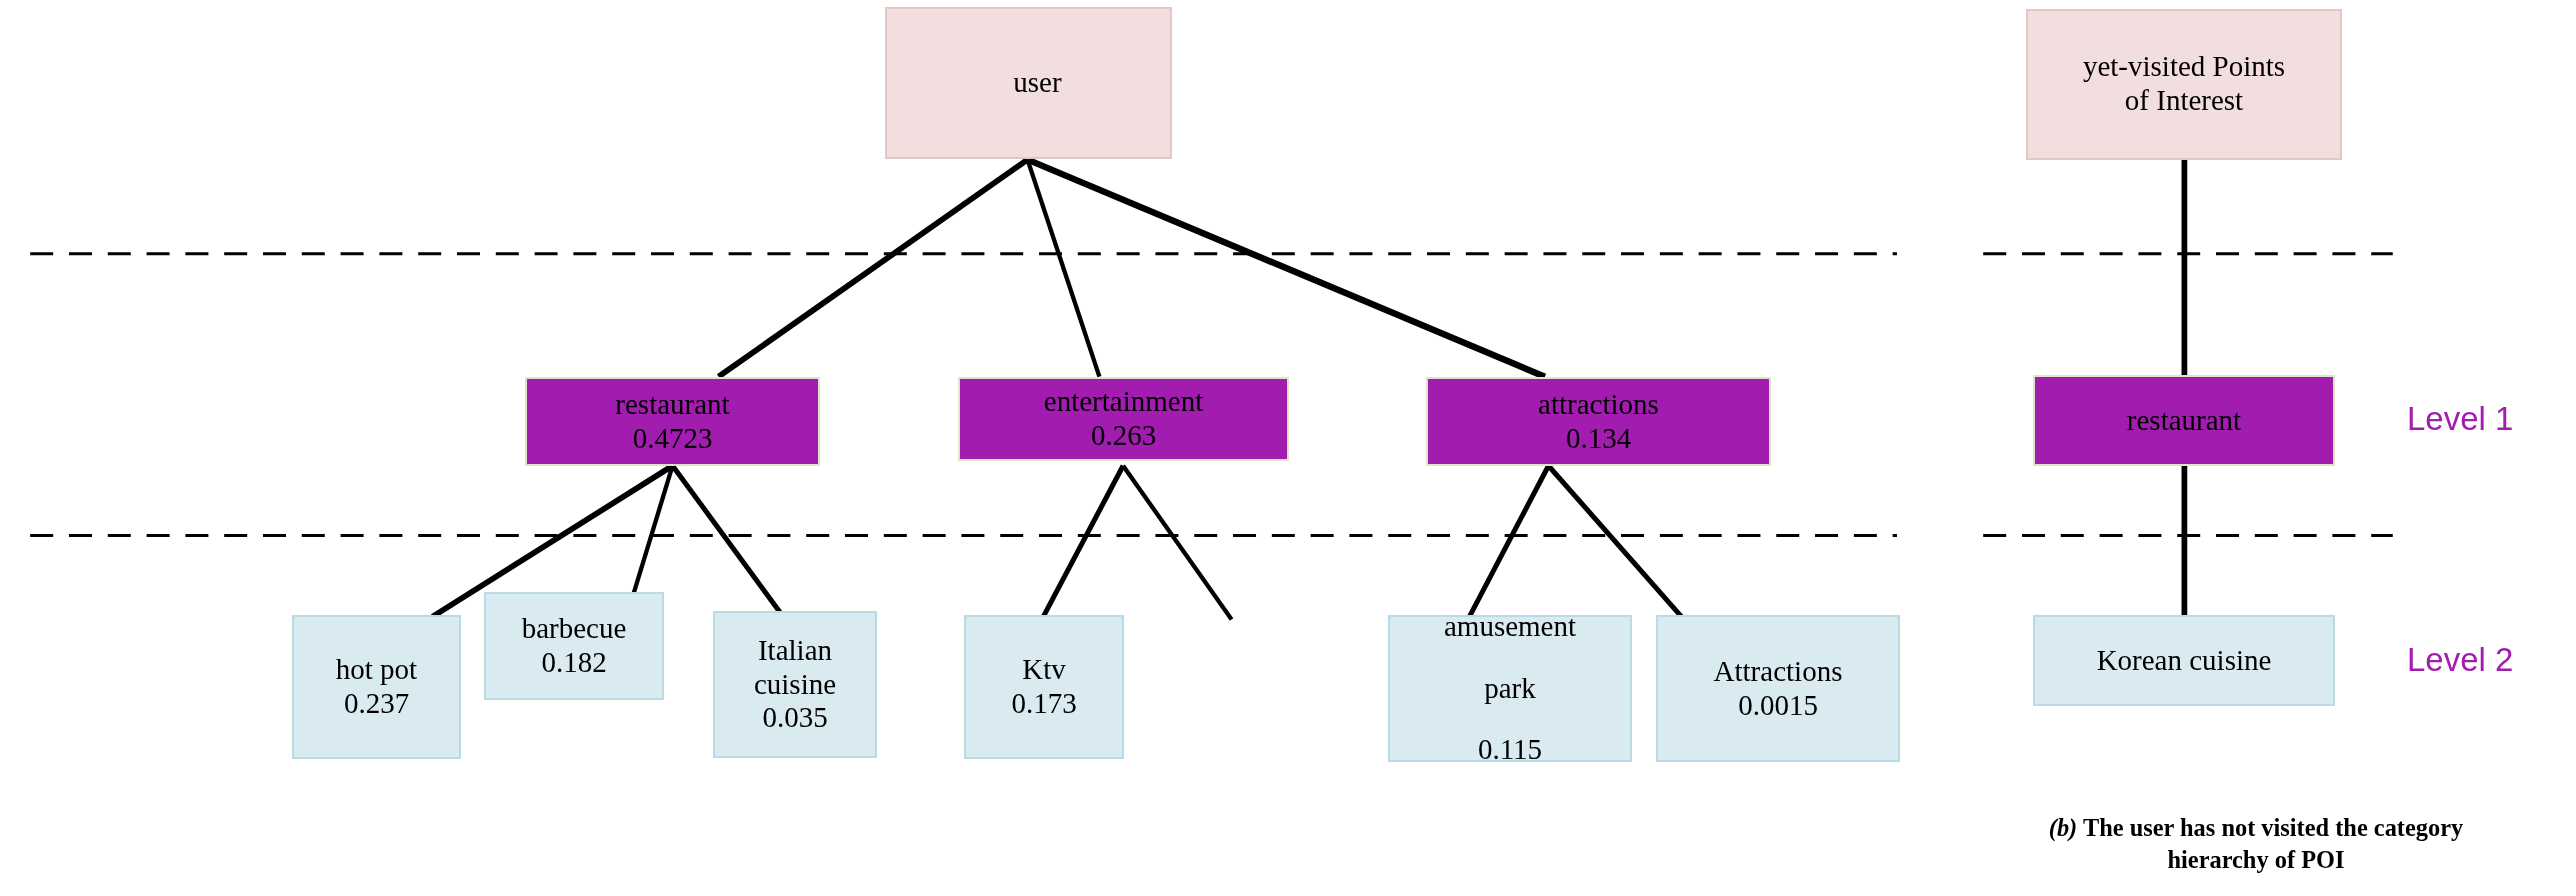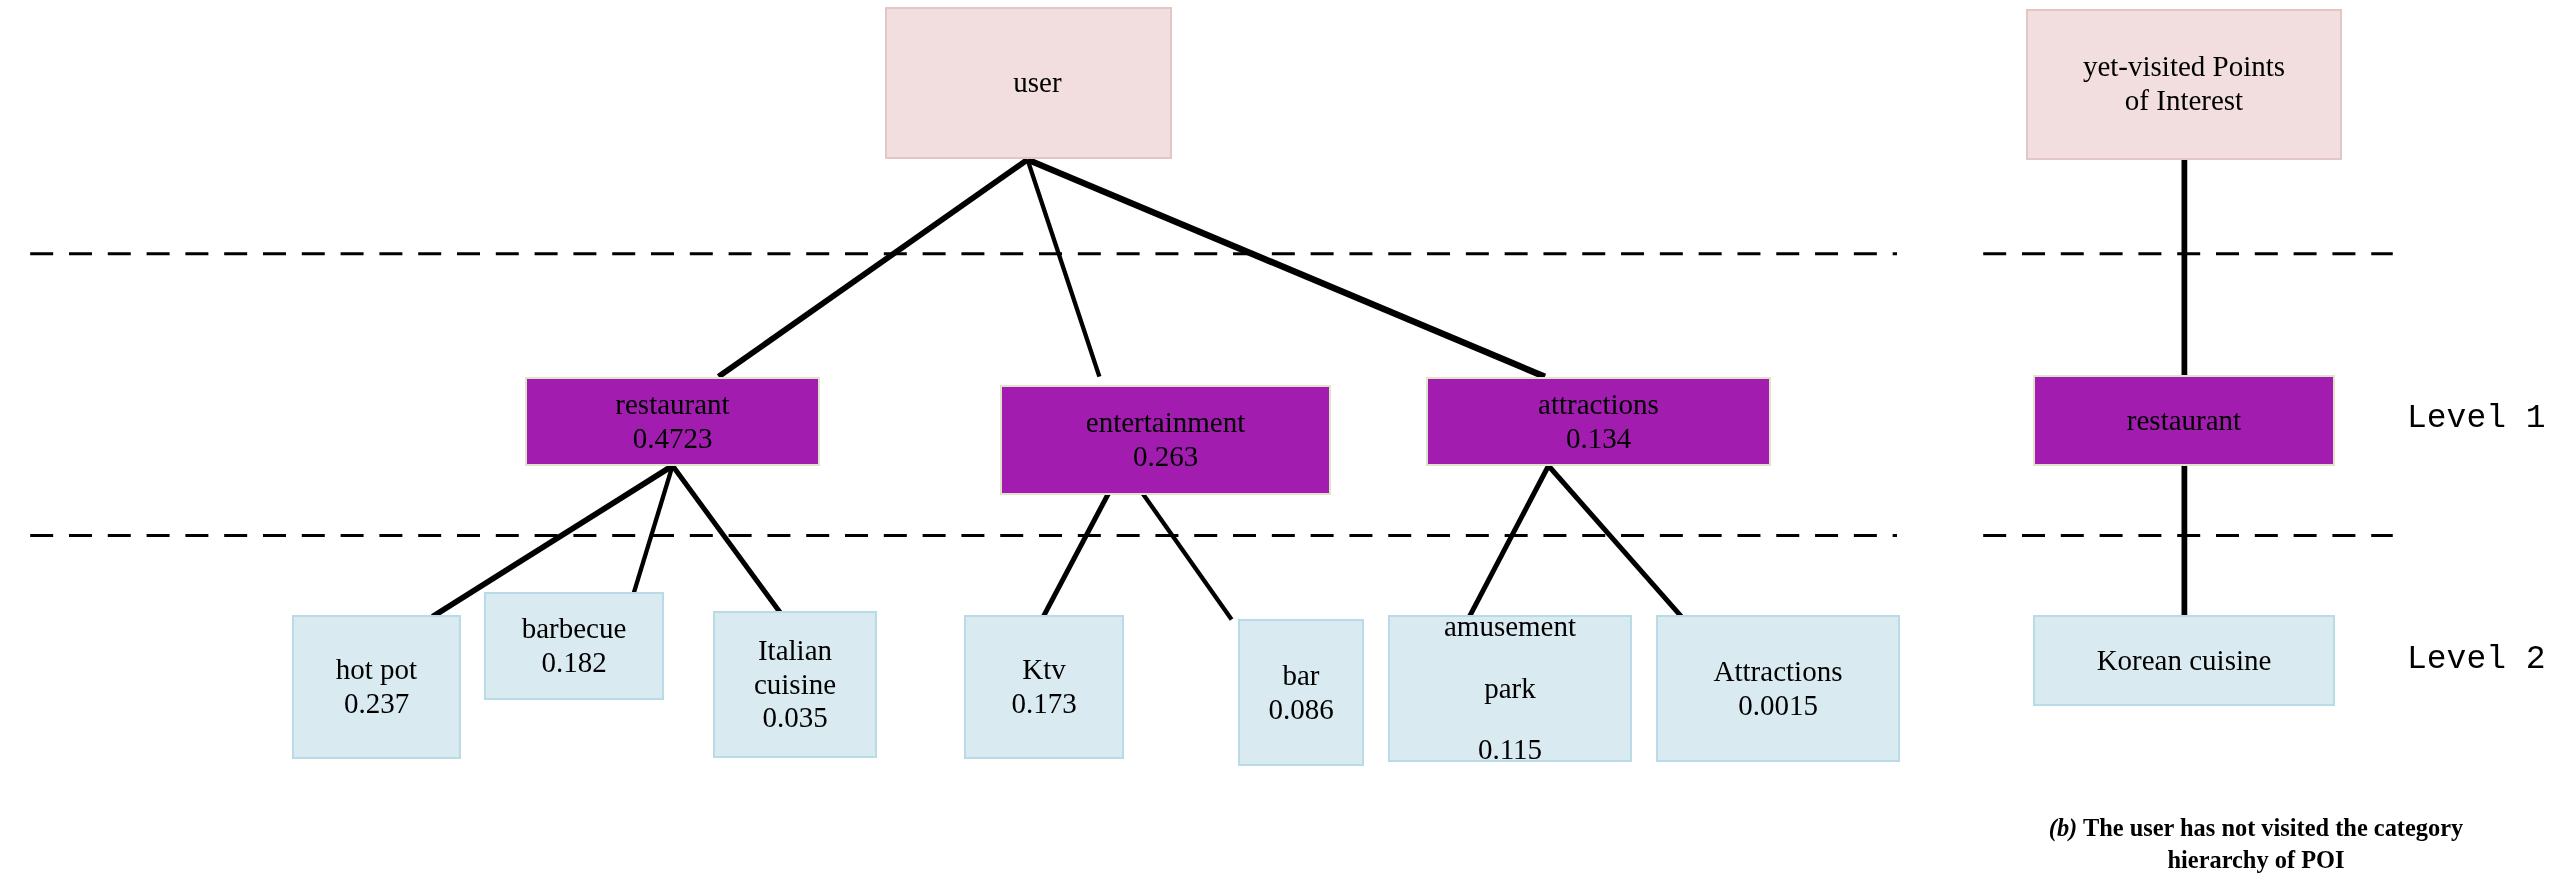--- a/index.html
+++ b/index.html
@@ -49,23 +49,23 @@
     border: 2.2px solid #dde4c9;
     font-size: 29px;
   }
   .node-l2 {
     background: #daeaf1;
     border: 2.2px solid #b9dbe7;
     font-size: 29px;
   }
   .level-label {
     position: absolute;
-    font-family: Liberation Mono, monospace;
+    font-family: Liberation Sans, sans-serif;
     font-size: 33px;
-    color: #000000;
+    color: #a21caf;
     white-space: nowrap;
   }
   .caption {
     position: absolute;
     font-family: "Liberation Serif", serif;
     font-weight: bold;
     font-size: 24.4px;
     color: #000000;
     text-align: center;
     line-height: 1.3;
@@ -105,21 +105,21 @@
 
   <div class="node node-root" style="left:885px; top:6.5px; width:287px; height:152px;padding-left:18px;">
     <span class="ln">user</span>
   </div>
 
   <div class="node node-l1" style="left:525px; top:377px; width:295px; height:89px;">
     <span class="ln">restaurant</span>
     <span class="ln">0.4723</span>
   </div>
 
-  <div class="node node-l1" style="left:958px; top:385px; width:331px; height:110px;margin-left:42px;">
+  <div class="node node-l1" style="left:958px; top:377px; width:331px; height:84px;">
     <span class="ln">entertainment</span>
     <span class="ln">0.263</span>
   </div>
 
   <div class="node node-l1" style="left:1426px; top:377px; width:345px; height:89px;">
     <span class="ln">attractions</span>
     <span class="ln">0.134</span>
   </div>
 
   <div class="node node-l2" style="left:292px; top:615px; width:169px; height:144px;">
@@ -136,24 +136,20 @@
     <span class="ln">Italian</span>
     <span class="ln">cuisine</span>
     <span class="ln">0.035</span>
   </div>
 
   <div class="node node-l2" style="left:964px; top:615px; width:160px; height:144px;">
     <span class="ln">Ktv</span>
     <span class="ln">0.173</span>
   </div>
 
-  <div class="node node-l2" style="left:1238px; top:619px; width:126px; height:147px;">
-    <span class="ln">bar</span>
-    <span class="ln">0.086</span>
-  </div>
 
   <div class="node node-l2" style="left:1388px; top:615px; width:244px; height:147px;gap:28px;">
     <span class="ln">amusement</span>
     <span class="ln">park</span>
     <span class="ln">0.115</span>
   </div>
 
   <div class="node node-l2" style="left:1656px; top:615px; width:244px; height:147px;">
     <span class="ln">Attractions</span>
     <span class="ln">0.0015</span>

